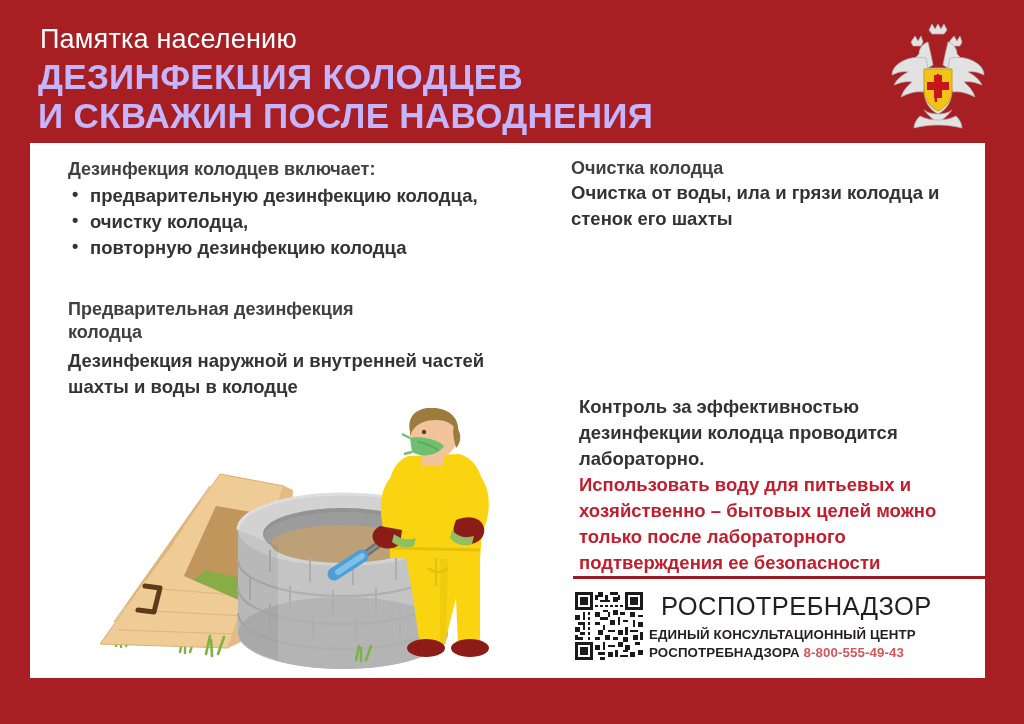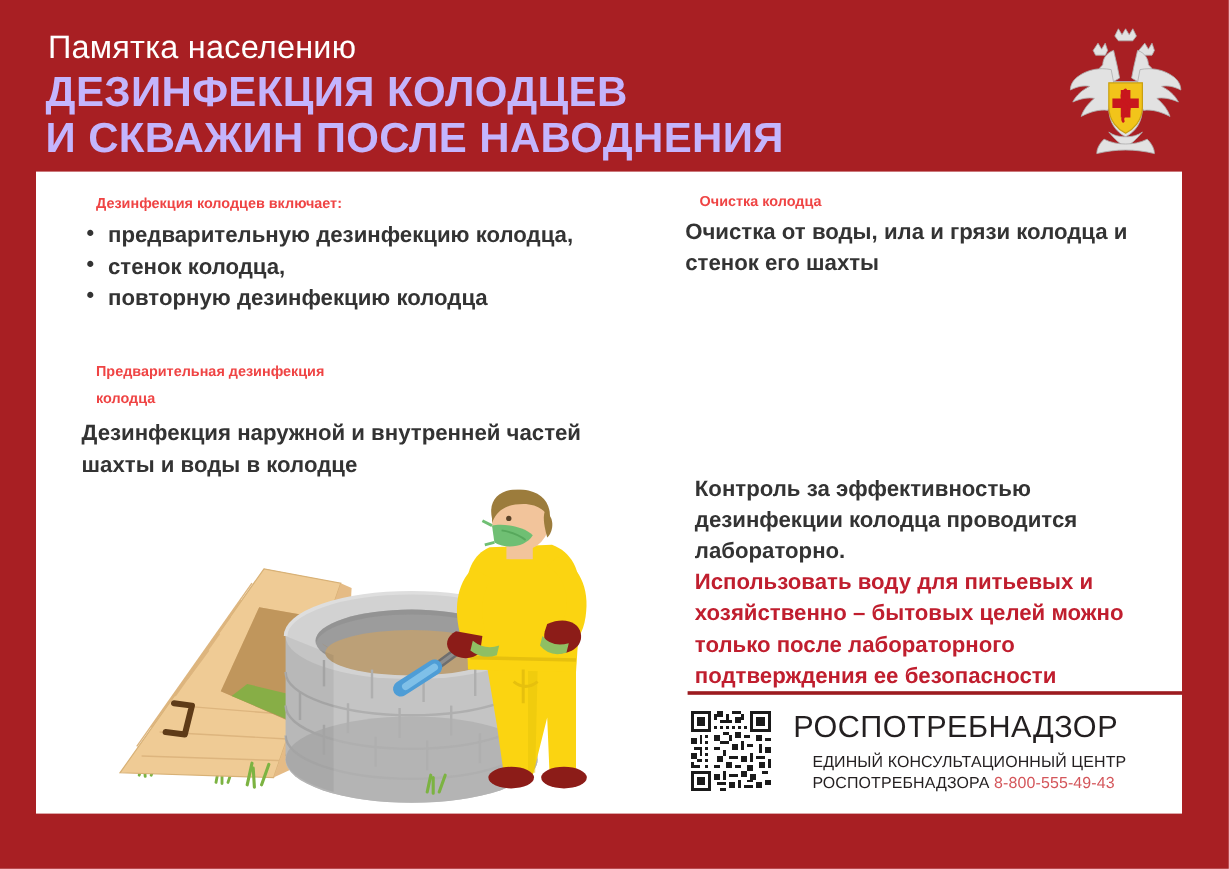--- a/index.html
+++ b/index.html
@@ -56,25 +56,24 @@
     width: 955px; height: 535px;
     background: #FFFFFF;
   }
 
   
   .col { position: absolute; top: 0; }
   #col-left  { left: 18px;  width: 470px; height: 535px; }
   #col-right { left: 513px; width: 442px; height: 535px; }
 
   .head-red {
-    color: #ef4444;
-    font-weight: 700;
-    font-size: 12px;
+    color: #404040;
+    font-weight: 700;
+    font-size: 18px;
     line-height: 23px;
-    margin-left: 12px;
   }
   .body-dark {
     color: #333333;
     font-weight: 700;
     font-size: 18.5px;
     line-height: 26px;
   }
   .body-red {
     color: #C01E2E;
     font-weight: 700;
@@ -129,23 +128,23 @@
     position: absolute;
     left: 88px; top: 2px;
     font-size: 25.5px;
     font-weight: 400;
     color: #231F20;
     letter-spacing: 0.4px;
     white-space: nowrap;
   }
   #cc-line1, #cc-line2 {
     position: absolute;
-    left: 104px;
+    left: 76px;
     font-size: 13.3px;
-    font-weight: 400;
+    font-weight: 700;
     color: #231F20;
     letter-spacing: 0.1px;
     white-space: nowrap;
   }
   #cc-line1 { top: 37px; }
   #cc-line2 { top: 55px; }
   #cc-phone {
     color: #D4565B;
     letter-spacing: 0.1px;
   }
@@ -197,21 +196,21 @@
   </div>
 
   <div id="panel">
 
     <div class="col" id="col-left">
 
       <div class="block" id="blk-includes">
         <div class="head-red">Дезинфекция колодцев включает:</div>
         <ul class="bullets">
           <li>предварительную дезинфекцию колодца,</li>
-          <li>стенок колодца,</li>
+          <li>очистку колодца,</li>
           <li>повторную дезинфекцию колодца</li>
         </ul>
       </div>
 
       <div class="block" id="blk-prelim">
         <div class="head-red">Предварительная дезинфекция</div>
         <div class="head-red">колодца</div>
         <div class="body-dark" style="margin-top:4px;">Дезинфекция наружной и внутренней частей шахты и воды в колодце</div>
       </div>
 

